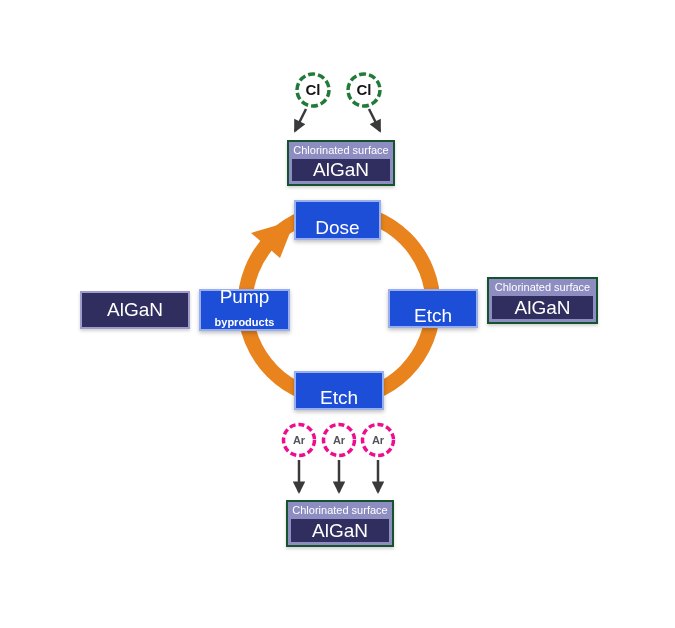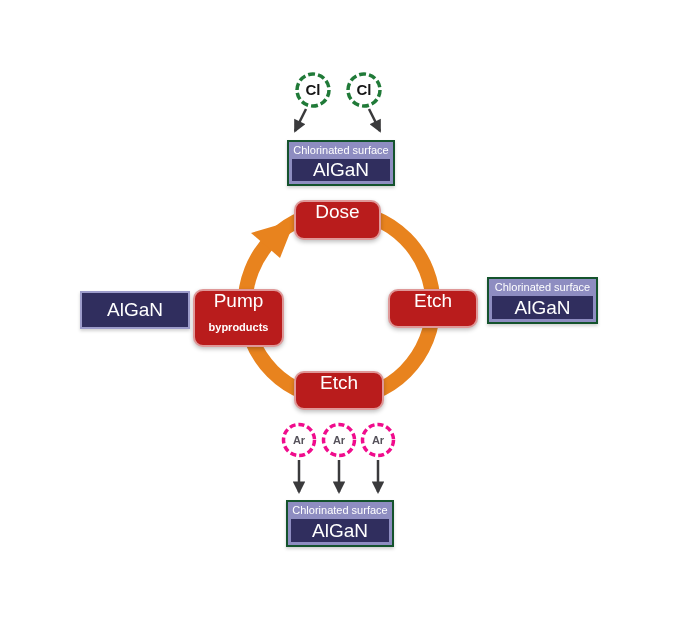--- a/index.html
+++ b/index.html
@@ -58,28 +58,28 @@
     font-size: 19px;
     font-weight: 500;
     box-shadow: 0 2px 3px rgba(0,0,0,0.18);
   }
 
   
   .cycle-btn {
     position: absolute;
     z-index: 2;
     box-sizing: border-box;
-    background: #b91c1c;
+    background: #1d4ed8;
     border: 2px solid rgba(255,255,255,0.55);
-    border-radius: 10px;
+    border-radius: 0;
     color: #ffffff;
     display: flex;
     flex-direction: column;
     align-items: center;
-    justify-content: flex-start;
+    justify-content: flex-end;
     font-size: 19px;
     font-weight: 500;
     box-shadow: 0 2px 4px rgba(0,0,0,0.25);
     line-height: 1.05;
   }
   .cycle-btn .sub {
     font-size: 11px;
     font-weight: bold;
     margin-top: 11px;
   }
@@ -149,18 +149,18 @@
   </div>
 
   <div class="cycle-btn" style="left:388px; top:289px; width:90px; height:39px;">
     <span>Etch</span>
   </div>
 
   <div class="cycle-btn" style="left:294px; top:371px; width:90px; height:39px;">
     <span>Etch</span>
   </div>
 
-  <div class="cycle-btn" style="left:193px; top:289px; width:91px; height:58px;">
+  <div class="cycle-btn" style="left:199px; top:289px; width:91px; height:42px;">
     <span>Pump</span>
     <span class="sub">byproducts</span>
   </div>
 
 </div>
 
 </body></html>

